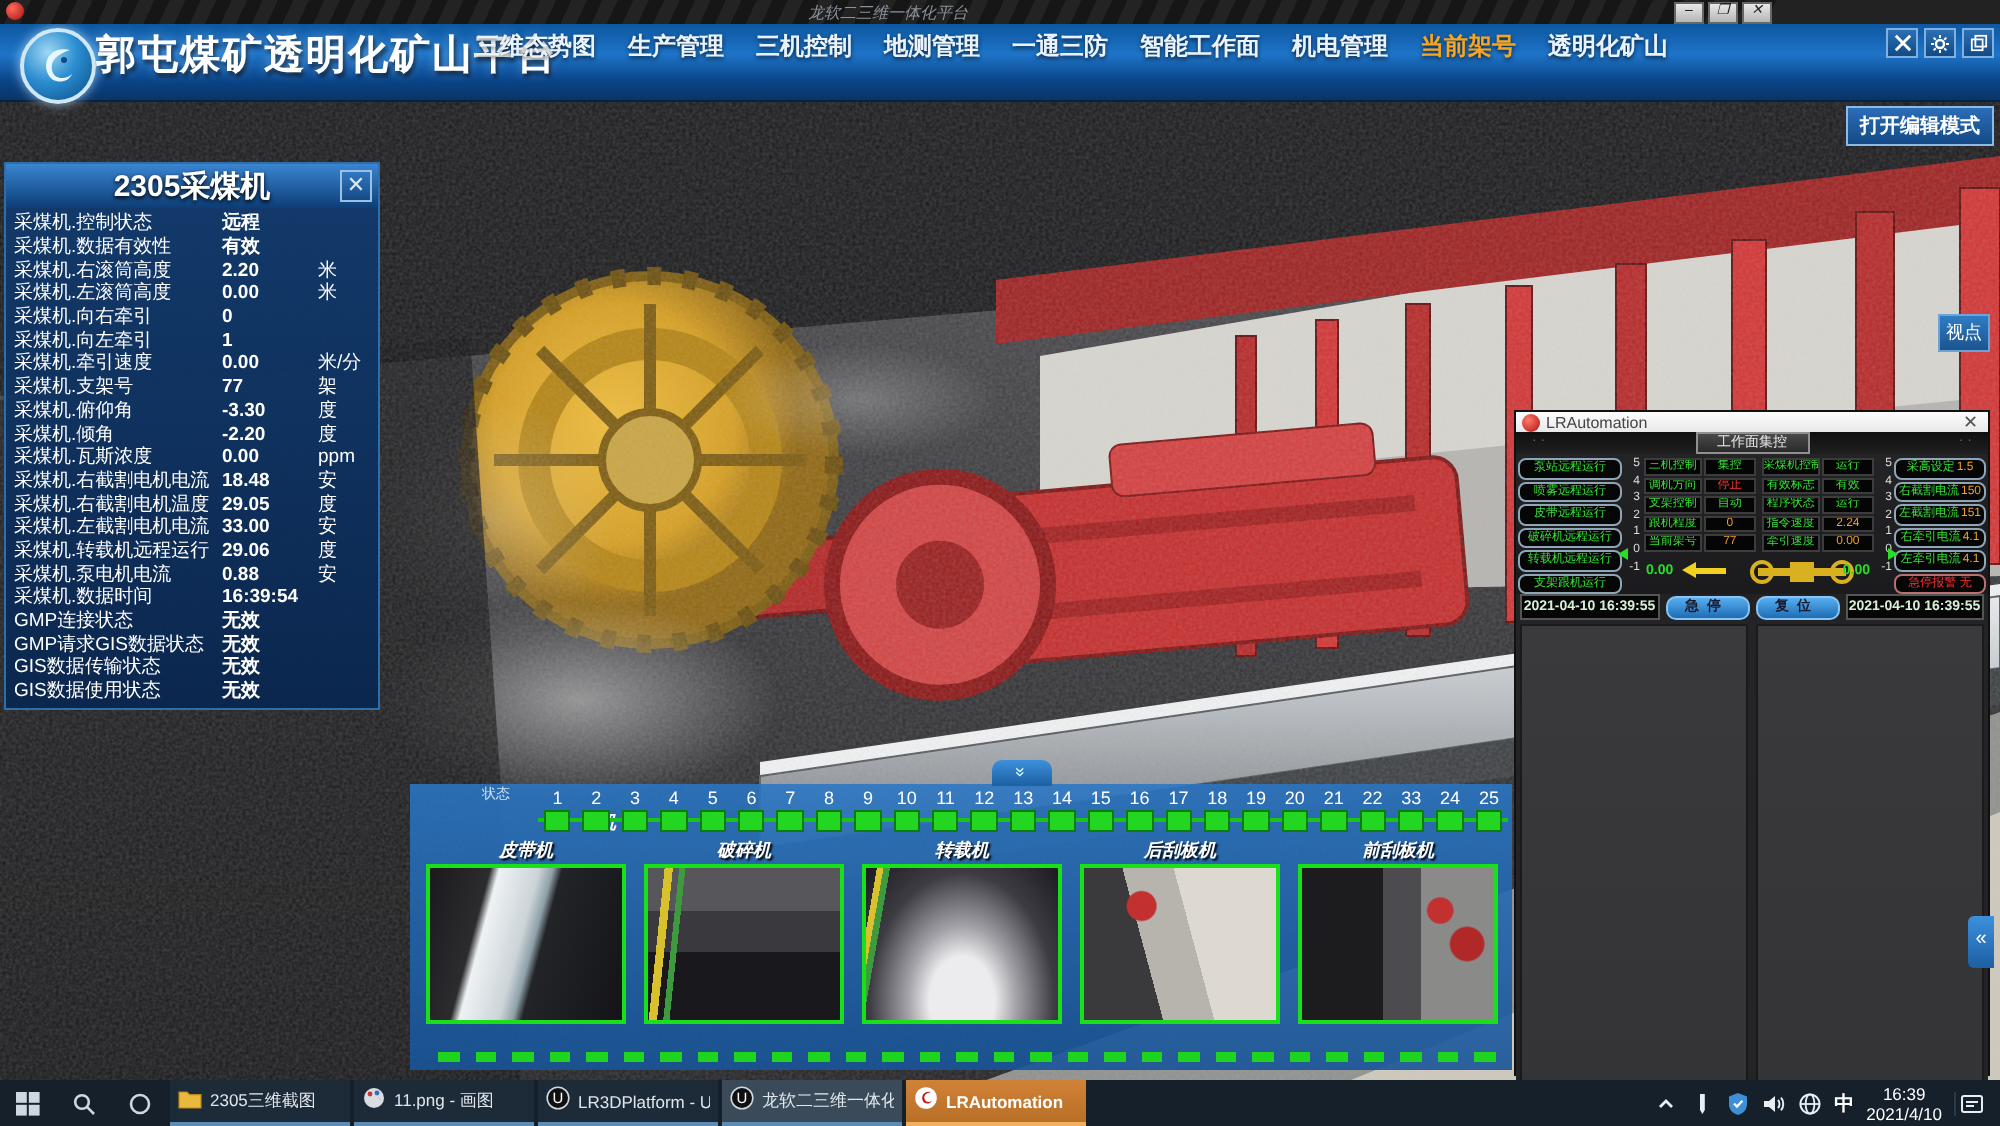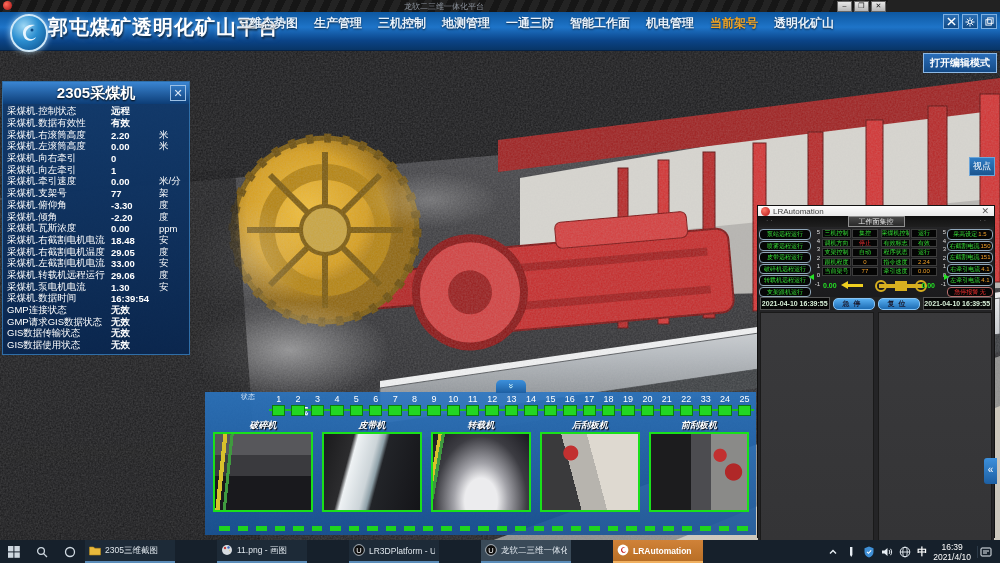--- a/index.html
+++ b/index.html
@@ -1,21 +1,21 @@
 <!DOCTYPE html>
 <html><head>
 <meta charset="utf-8">
 <style>
   html,body{margin:0;padding:0;background:#000;}
   body{width:1000px;height:563px;overflow:hidden;font-family:"Liberation Sans",sans-serif;}
   .stage{position:relative;width:1000px;height:563px;overflow:hidden;background:#222;}
   
   .titlebar{position:absolute;top:0;left:0;width:888px;height:12px;
     background:repeating-linear-gradient(115deg,#161616 0 7px,#232323 7px 14px);
-    color:#9aa0a8;font-size:8px;z-index:40;}
+    color:#9aa0a8;font-size:8px;z-index:40;font-style:italic;}
   .tb-title{position:absolute;left:50%;transform:translateX(-50%);top:1px;color:#8b929c;}
   .tb-logo{position:absolute;left:3px;top:1px;width:9px;height:9px;border-radius:50%;background:radial-gradient(circle at 35% 35%,#ff6a5a,#a31212);}
   .tb-ctrls{position:absolute;right:2px;top:1px;display:flex;gap:2px;}
   .tb-btn{width:13px;height:9px;background:linear-gradient(#e8e8e8,#b5b5b5);color:#222;font-size:7px;line-height:8px;text-align:center;border:1px solid #666;}
   
   .navbar{position:absolute;top:12px;left:0;width:1000px;height:38px;z-index:39;
     background:linear-gradient(180deg,#0d57a0 0%,#1e74c8 40%,#0b4488 75%,#083566 100%);
     border-bottom:1px solid #052247;}
   .logo-wrap{position:absolute;left:10px;top:2px;display:flex;align-items:flex-start;gap:0;}
   .logo-circle{width:34px;height:34px;border-radius:50%;background:radial-gradient(circle at 35% 30%,#9fd8f5,#2b8ed0 45%,#0a4a86);border:2px solid #cfe8f8;box-shadow:0 0 6px rgba(180,225,255,.8);position:relative;}
@@ -110,21 +110,21 @@
   .cbtn{width:18px;height:18px;border-radius:50%;background:radial-gradient(circle at 35% 30%,#f4f4f4,#cacaca 55%,#8a8a8a);
     border:1px solid #666;box-shadow:0 1px 2px rgba(0,0,0,.7), inset 0 0 2px #fff;color:#982020;font-size:6px;font-weight:bold;
     display:flex;align-items:center;justify-content:center;cursor:pointer;padding:0;}
   .au-foot{height:6px;background:repeating-linear-gradient(90deg,#1a1a1a 0 6px,#2e2e2e 6px 12px);}
   .collapse-tab{position:absolute;left:984px;top:458px;width:13px;height:26px;z-index:33;background:linear-gradient(#3c90dc,#1d5fa2);
     color:#fff;font-size:10px;line-height:24px;text-align:center;border-radius:3px 0 0 3px;cursor:pointer;}
   
   .taskbar{position:absolute;left:0;bottom:0;width:1000px;height:23px;background:#16202b;z-index:50;display:flex;align-items:stretch;}
   .tk-sys{display:flex;}
   .tk-sysbtn{width:28px;display:flex;align-items:center;justify-content:center;cursor:pointer;}
-  .tk-items{display:flex;margin-left:1px;gap:40px;}
+  .tk-items{display:flex;margin-left:1px;}
   .tk-item{width:82px;display:flex;align-items:center;gap:4px;padding:0 4px;margin-right:2px;border-bottom:2px solid #5a8cb8;background:#1d2a37;cursor:pointer;}
   .tk-item .lbl{color:#dfe6ec;font-size:8.5px;white-space:nowrap;overflow:hidden;}
   .tk-item.active{background:#3a4a58;}
   .tk-item.orange{background:linear-gradient(#d08238,#b96f26);border-bottom:2px solid #f0b060;}
   .tk-item.orange .lbl{color:#fff;font-weight:bold;}
   .tk-tray{margin-left:auto;display:flex;align-items:center;gap:6px;padding-right:6px;}
   .tray-ic{display:flex;align-items:center;justify-content:center;width:12px;height:14px;cursor:pointer;}
   .tray-ime{color:#fff;font-size:10px;font-weight:bold;cursor:pointer;}
   .tk-clock{color:#fff;font-size:8.5px;text-align:center;line-height:10px;cursor:pointer;}
   .tk-notif{width:16px;display:flex;align-items:center;justify-content:center;border-left:1px solid #2c3a48;cursor:pointer;}
@@ -343,21 +343,21 @@
           <span class="v">33.00</span>
           <span class="u">安</span>
         </div>
         <div class="p-row">
           <span class="l">采煤机.转载机远程运行</span>
           <span class="v">29.06</span>
           <span class="u">度</span>
         </div>
         <div class="p-row">
           <span class="l">采煤机.泵电机电流</span>
-          <span class="v">1.30</span>
+          <span class="v">0.88</span>
           <span class="u">安</span>
         </div>
         <div class="p-row">
           <span class="l">采煤机.数据时间</span>
           <span class="v">16:39:54</span>
           <span class="u"></span>
         </div>
         <div class="p-row">
           <span class="l">GMP连接状态</span>
           <span class="v">无效</span>
@@ -434,26 +434,26 @@
         <i></i>
         <i></i>
         <i></i>
         <i></i>
         <i></i>
         <i></i>
         <i></i>
       </div>
     <div class="cs-cams" id="cs-cams">
         <div class="cam">
+          <div class="cl">皮带机</div>
+          <div class="ct cam-t1"></div>
+        </div>
+        <div class="cam">
           <div class="cl">破碎机</div>
           <div class="ct cam-t2"></div>
-        </div>
-        <div class="cam">
-          <div class="cl">皮带机</div>
-          <div class="ct cam-t1"></div>
         </div>
         <div class="cam">
           <div class="cl">转载机</div>
           <div class="ct cam-t3"></div>
         </div>
         <div class="cam">
           <div class="cl">后刮板机</div>
           <div class="ct cam-t5"></div>
         </div>
         <div class="cam">

